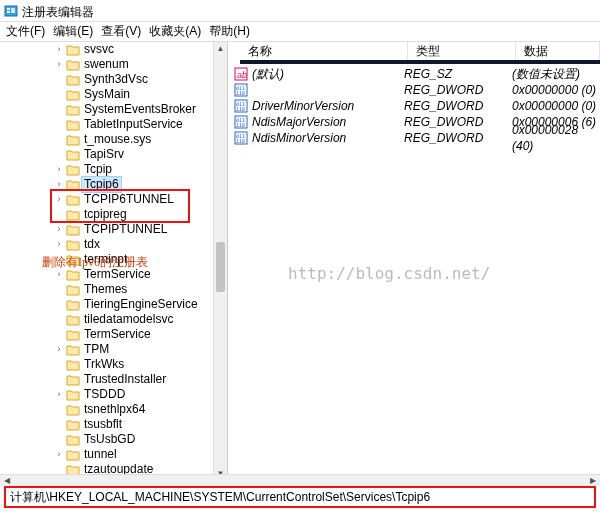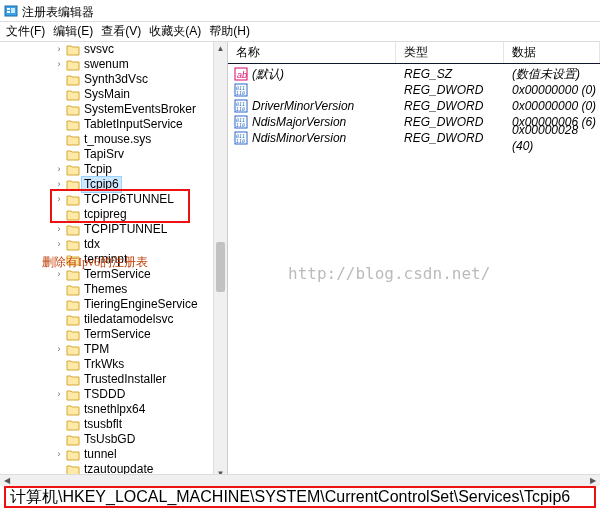--- a/index.html
+++ b/index.html
@@ -108,23 +108,24 @@
   .list-pane {
     flex: 1;
     position: relative;
     overflow: hidden;
     background: #fff;
   }
   .col-headers {
     display: flex;
     height: 22px;
     align-items: center;
-    border-bottom: 1px solid #0f172a;
+    border-bottom: 4px solid #0f172a;
     font-size: 12px;
     position: relative;
+    margin-left: 12px;
   }
   .col-headers .col {
     padding: 0 8px;
     border-right: 1px solid #e5e5e5;
     height: 100%;
     display: flex;
     align-items: center;
   }
   .col-name { width: 168px; }
   .col-type { width: 108px; }
@@ -161,21 +162,21 @@
     pointer-events: none;
   }
   .statusbar {
     position: absolute;
     left: 4px; right: 4px; bottom: 4px;
     height: 22px;
     border: 2px solid #e11;
     display: flex;
     align-items: center;
     padding: 0 4px;
-    font-size: 16px;
+    font-size: 12px;
     background: #fff;
   }
   .h-scroll {
     position: absolute;
     left: 0; right: 0; bottom: 26px;
     height: 12px;
     background: #f0f0f0;
     border-top: 1px solid #ddd;
   }
   .h-scroll .arrow-l, .h-scroll .arrow-r {

